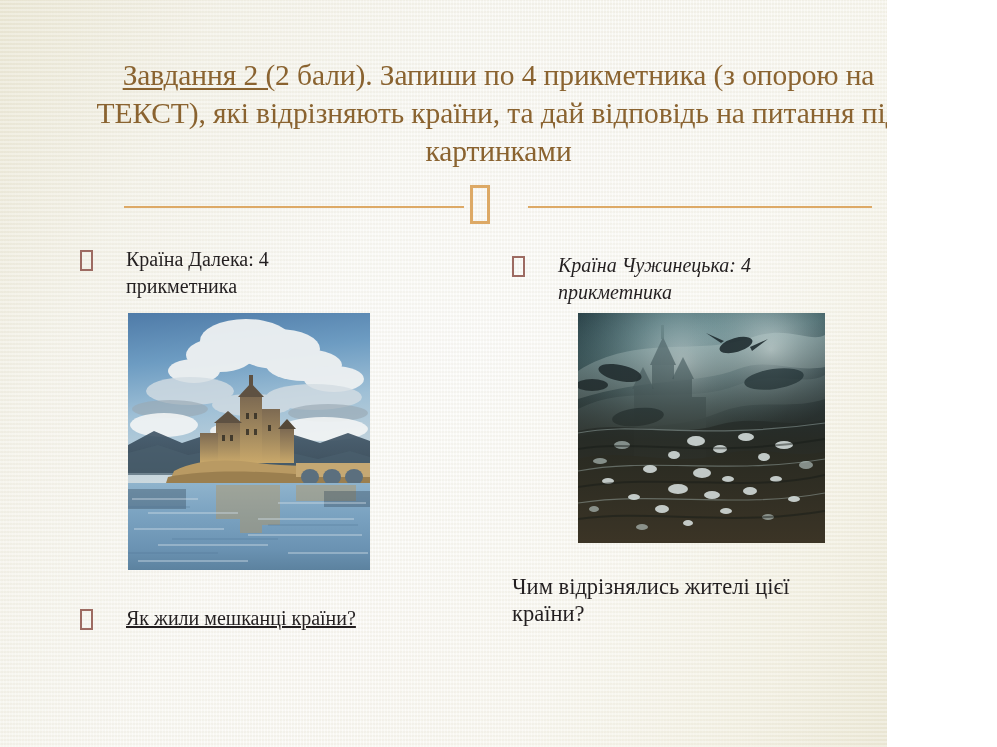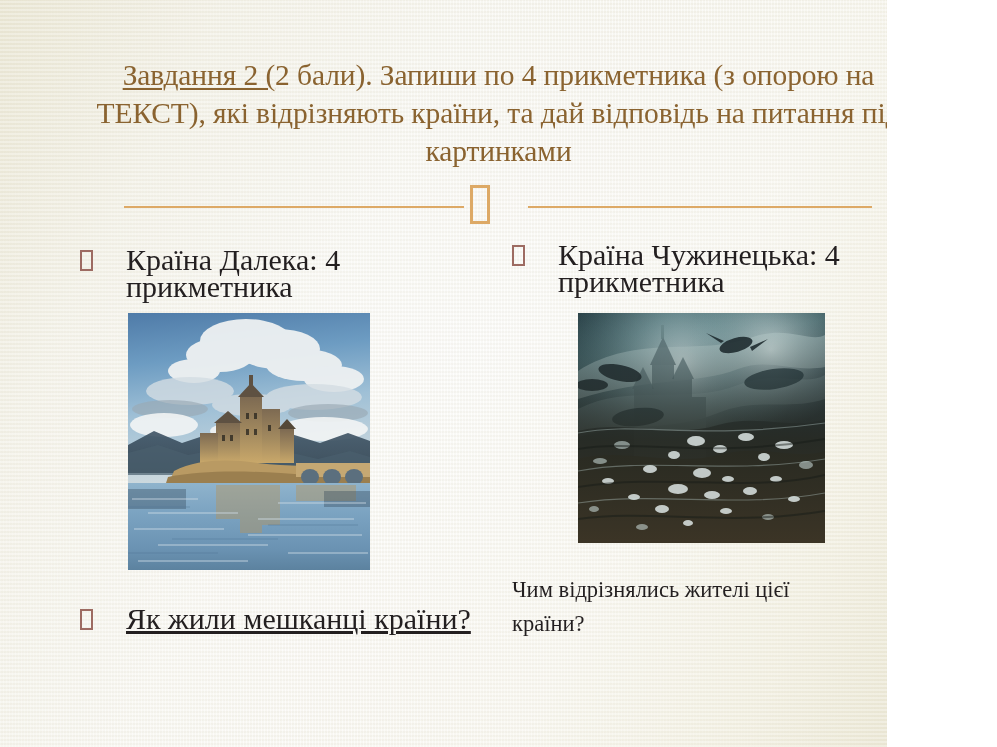--- a/index.html
+++ b/index.html
@@ -85,42 +85,42 @@
     border: 3px solid #dda966;
     box-sizing: border-box;
     background: transparent;
   }
 
   .bullet-row {
     position: relative;
     display: block;
     padding-left: 50px;
     color: #231f20;
-    font-size: 30px;
+    font-size: 20px;
     line-height: 27px;
   }
   .bullet-mark {
     position: absolute;
     left: 4px;
     top: 4px;
     width: 13px;
     height: 21px;
     border: 2px solid #9d6b62;
     box-sizing: border-box;
     background: transparent;
   }
   .bullet-text {
     display: block;
     white-space: pre-line;
   }
 
   .plain-row {
     color: #231f20;
     font-size: 22.5px;
-    line-height: 34px;
+    line-height: 27px;
     white-space: pre-line;
   }
 
   
   .photo {
     position: absolute;
     overflow: hidden;
   }
   #photo-left {
     left: 128px;
@@ -132,21 +132,21 @@
     left: 578px;
     top: 313px;
     width: 247px;
     height: 230px;
   }
   .photo svg { display: block; width: 100%; height: 100%; }
 
   
   #row-left-head   { position: absolute; left: 76px;  top: 246px; width: 400px; }
   #row-left-q      { position: absolute; left: 76px;  top: 605px; width: 420px; text-decoration: underline; }
-  #row-right-head  { position: absolute; left: 508px; top: 241px; width: 410px; }
+  #row-right-head  { position: absolute; left: 508px; top: 252px; width: 410px; font-style: italic; }
   #row-right-q     { position: absolute; left: 512px; top: 573px; width: 400px; }
 </style>
 </head>
 <body>
 
 <div id="slide">
 
   <div class="title-block">
     <span class="title-underline">Завдання 2 (</span><span>2 бали). Запиши по 4 прикметника (з опорою на ТЕКСТ), які відрізняють країни, та дай відповідь на питання під картинками</span>
   </div>

